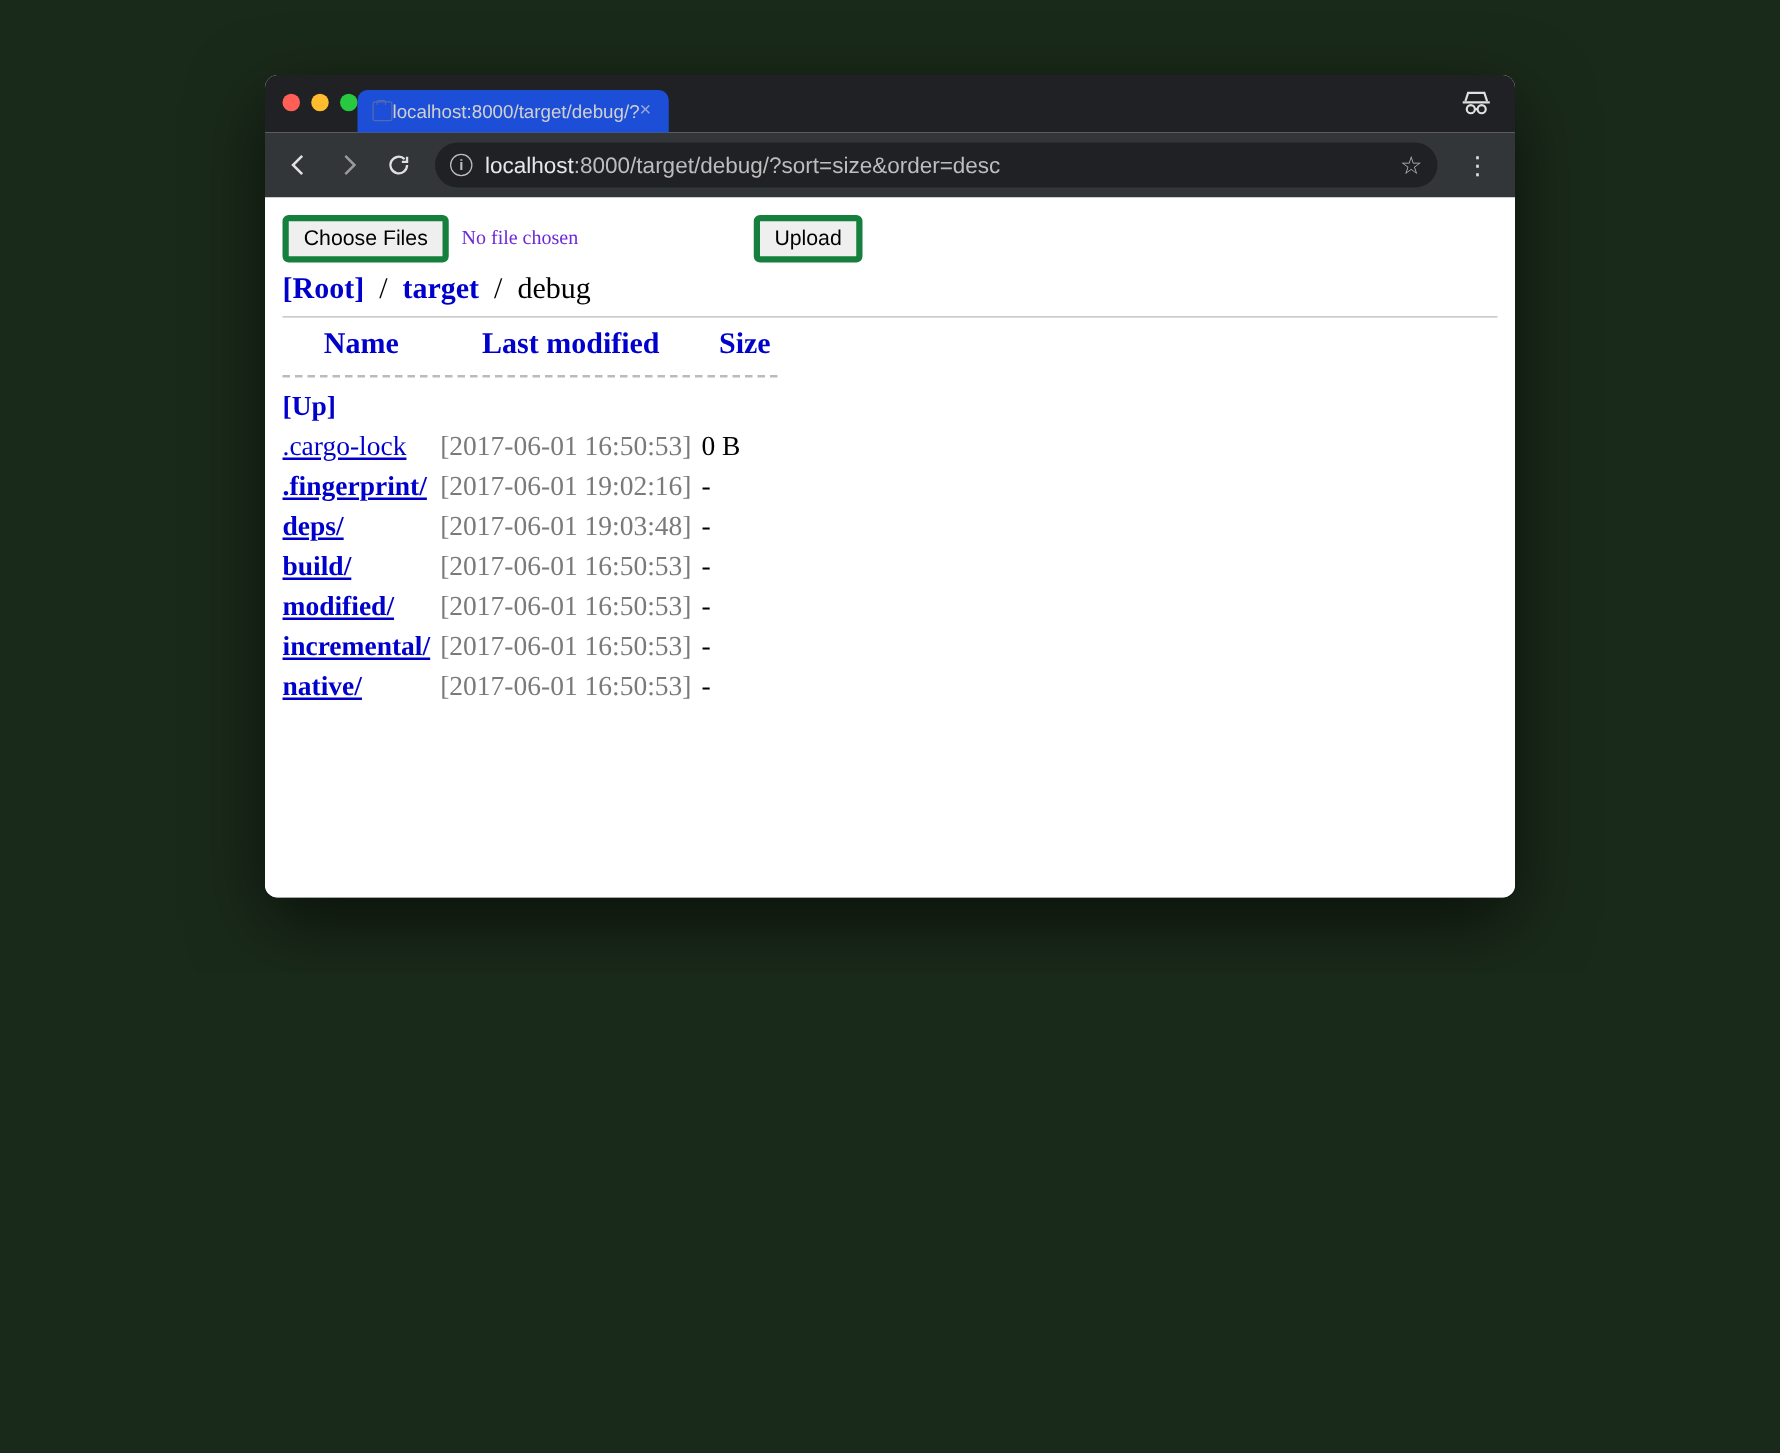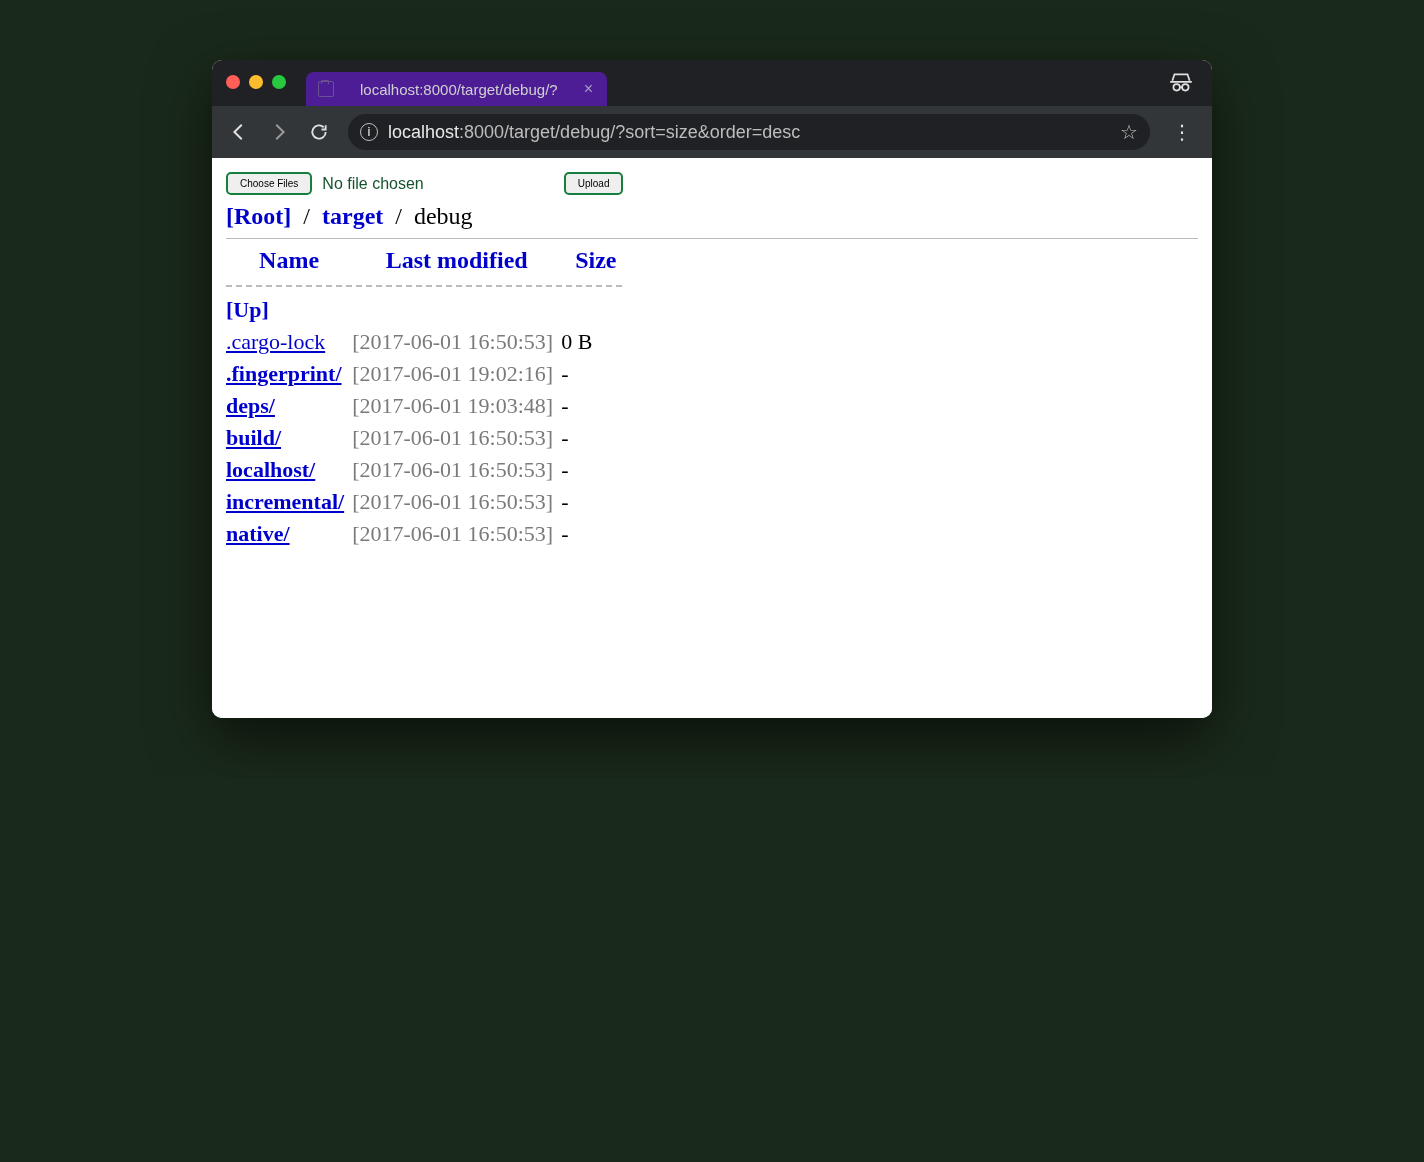--- a/index.html
+++ b/index.html
@@ -33,30 +33,30 @@
     top: 15px;
     left: 14px;
   }
   .dot {
     width: 14px; height: 14px; border-radius: 50%;
   }
   .dot.red { background: #ff5f57; }
   .dot.yellow { background: #febc2e; }
   .dot.green { background: #28c840; }
   .tab {
-    margin-left: 80px;
-    background: #4c1d95;
+    margin-left: 60px;
+    background: #1d4ed8;
     color: #d0d0d0;
     font-size: 15px;
     padding: 8px 14px 8px 12px;
     border-top-left-radius: 8px;
     border-top-right-radius: 8px;
     display: flex;
     align-items: center;
-    gap: 26px;
+    gap: 0;
     max-width: 330px;
   }
   .tab .favicon {
     width: 16px; height: 16px;
     border: 1px solid #888;
     border-radius: 2px;
     opacity: 0.5;
     position: relative;
   }
   .tab .favicon::after{
@@ -117,26 +117,26 @@
   }
   .upload-row {
     display: flex;
     align-items: center;
     gap: 10px;
     font-family: -apple-system, Arial, sans-serif;
     font-size: 16px;
   }
   .btn {
     background: #efefef;
-    border: 2px solid #15803d;
+    border: 5px solid #15803d;
     border-radius: 5px;
     padding: 4px 12px;
-    font-size: 10px;
-  }
-  .file-status { color:#14532d; flex:0 0 auto; }
+    font-size: 17px;
+  }
+  .file-status { color:#6d28d9; flex:0 0 auto;font-family:Liberation Serif, serif; }
   .upload-gap { width: 120px; }
   .breadcrumb {
     margin-top: 8px;
     font-size: 24px;
   }
   .breadcrumb a, .link { color: #0000cc; text-decoration: none; font-weight: bold; }
   .breadcrumb .sep { color:#000; margin:0 6px; }
   .breadcrumb .current { color:#000; }
   hr { border:none; border-top:1px solid #bbb; margin:8px 0 4px 0; }
   .dashed { border:none; border-top:2px dashed #bbb; margin:4px 0; }
@@ -261,21 +261,21 @@
             <td><a href="#" class="folder">deps/</a></td>
             <td class="muted">[2017-06-01 19:03:48]</td>
             <td>-</td>
           </tr>
         <tr>
             <td><a href="#" class="folder">build/</a></td>
             <td class="muted">[2017-06-01 16:50:53]</td>
             <td>-</td>
           </tr>
         <tr>
-            <td><a href="#" class="folder">localhost/</a></td>
+            <td><a href="#" class="folder">modified/</a></td>
             <td class="muted">[2017-06-01 16:50:53]</td>
             <td>-</td>
           </tr>
         <tr>
             <td><a href="#" class="folder">incremental/</a></td>
             <td class="muted">[2017-06-01 16:50:53]</td>
             <td>-</td>
           </tr>
         <tr>
             <td><a href="#" class="folder">native/</a></td>

